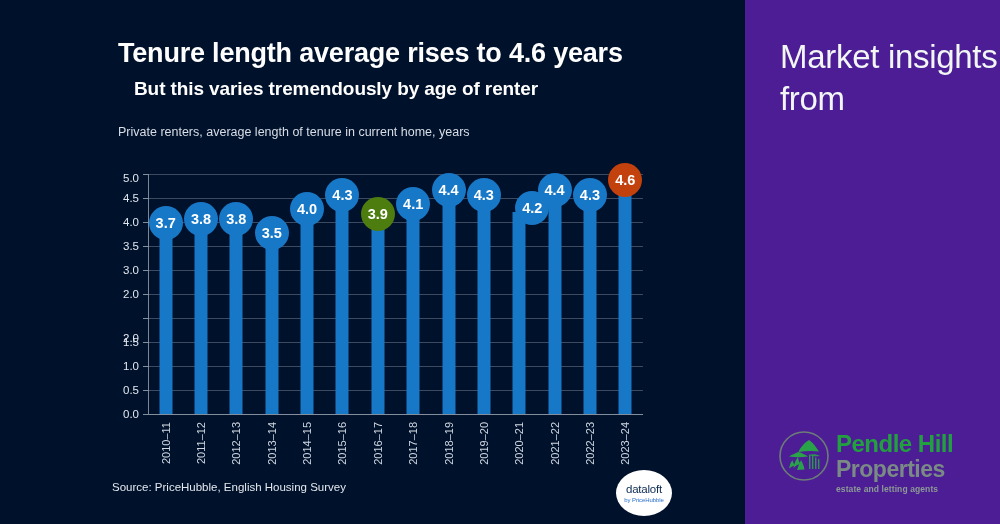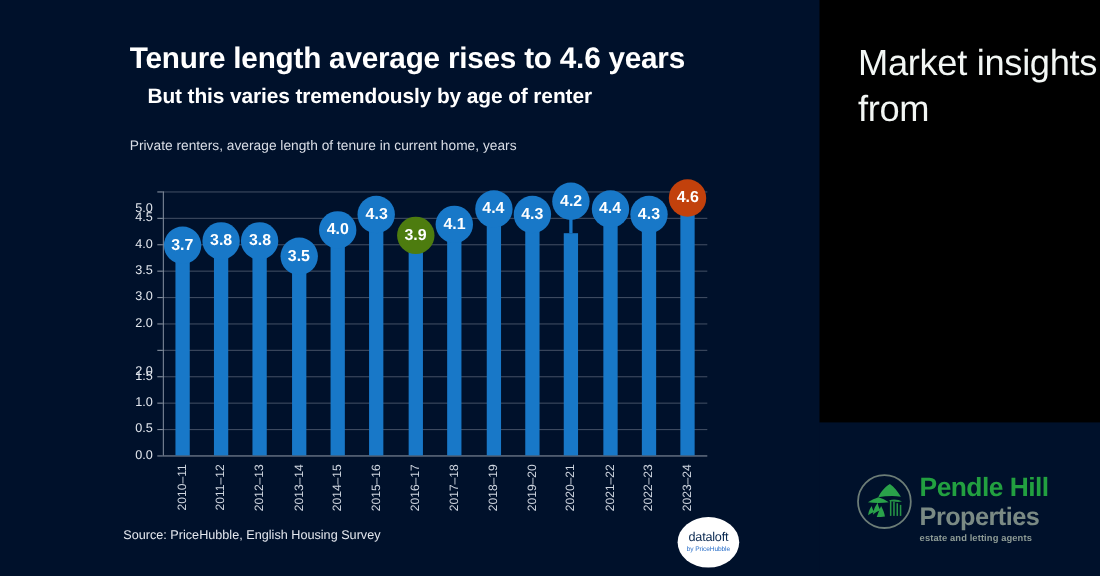--- a/index.html
+++ b/index.html
@@ -95,22 +95,22 @@
     background: #ffffff;
     display: flex; flex-direction: column;
     align-items: center; justify-content: center;
   }
   .dataloft-name { font-size: 11.5px; color: #0b2a52; letter-spacing: -0.2px; line-height: 1.05; }
   .dataloft-sub { font-size: 6px; color: #2a6fc9; letter-spacing: -0.1px; margin-top: 1px; }
 
   
   .right-panel {
     position: relative;
-    width: 255px; height: 384px;
-    background: #000000;
+    width: 255px; height: 524px;
+    background: #4c1d95;
     flex: 0 0 255px;
   }
   .market-insights {
     position: absolute; left: 35px; top: 36px;
     font-size: 33px; line-height: 1.26; color: #f2f6f4;
     letter-spacing: -0.3px;
   }
   .brand-logo {
     position: absolute; left: 33px; top: 430px;
     display: flex; align-items: flex-start;
@@ -159,21 +159,21 @@
           <div class="y-tick-mark" style="top: 72px;"></div>
           <div class="y-label" style="top: 72px;">3.5</div>
           <div class="gridline" style="top: 48px;"></div>
           <div class="y-tick-mark" style="top: 48px;"></div>
           <div class="y-label" style="top: 48px;">4.0</div>
           <div class="gridline" style="top: 24px;"></div>
           <div class="y-tick-mark" style="top: 24px;"></div>
           <div class="y-label" style="top: 24px;">4.5</div>
           <div class="gridline" style="top: 0px;"></div>
           <div class="y-tick-mark" style="top: 0px;"></div>
-          <div class="y-label" style="top: 16px;">5.0</div>
+          <div class="y-label" style="top: 4px;">5.0</div>
         </div>
       <div class="y-axis-line"></div>
       <div class="bars-layer" id="bars-layer">
           <div class="bar-group" style="left: 0px; width: 35.3571px; height: 240px;">
             <div class="bar" style="height: 177.6px; background: rgb(24, 120, 200);"></div>
             <div class="bar-stem" style="bottom: 177.6px; height: 13px; background: rgb(24, 120, 200);"></div>
             <div class="bubble" style="bottom: 190.6px; background: rgb(24, 120, 200); transform: translate(-50%, 50%);">3.7</div>
             <div class="x-label">2010–11</div>
           </div>
           <div class="bar-group" style="left: 35.3571px; width: 35.3571px; height: 240px;">
@@ -226,21 +226,21 @@
           </div>
           <div class="bar-group" style="left: 318.214px; width: 35.3571px; height: 240px;">
             <div class="bar" style="height: 206.4px; background: rgb(24, 120, 200);"></div>
             <div class="bar-stem" style="bottom: 206.4px; height: 13px; background: rgb(24, 120, 200);"></div>
             <div class="bubble" style="bottom: 219.4px; background: rgb(24, 120, 200); transform: translate(-50%, 50%);">4.3</div>
             <div class="x-label">2019–20</div>
           </div>
           <div class="bar-group" style="left: 353.571px; width: 35.3571px; height: 240px;">
             <div class="bar" style="height: 201.6px; background: rgb(24, 120, 200);"></div>
             <div class="bar-stem" style="bottom: 201.6px; height: 13px; background: rgb(24, 120, 200);"></div>
-            <div class="bubble" style="bottom: 231px; background: rgb(24, 120, 200); transform: translate(-50%, 50%);">4.2</div>
+            <div class="bubble" style="bottom: 206px; background: rgb(24, 120, 200); transform: translate(-50%, 50%); margin-left: 13px;">4.2</div>
             <div class="x-label">2020–21</div>
           </div>
           <div class="bar-group" style="left: 388.929px; width: 35.3571px; height: 240px;">
             <div class="bar" style="height: 211.2px; background: rgb(24, 120, 200);"></div>
             <div class="bar-stem" style="bottom: 211.2px; height: 13px; background: rgb(24, 120, 200);"></div>
             <div class="bubble" style="bottom: 224.2px; background: rgb(24, 120, 200); transform: translate(-50%, 50%);">4.4</div>
             <div class="x-label">2021–22</div>
           </div>
           <div class="bar-group" style="left: 424.286px; width: 35.3571px; height: 240px;">
             <div class="bar" style="height: 206.4px; background: rgb(24, 120, 200);"></div>

